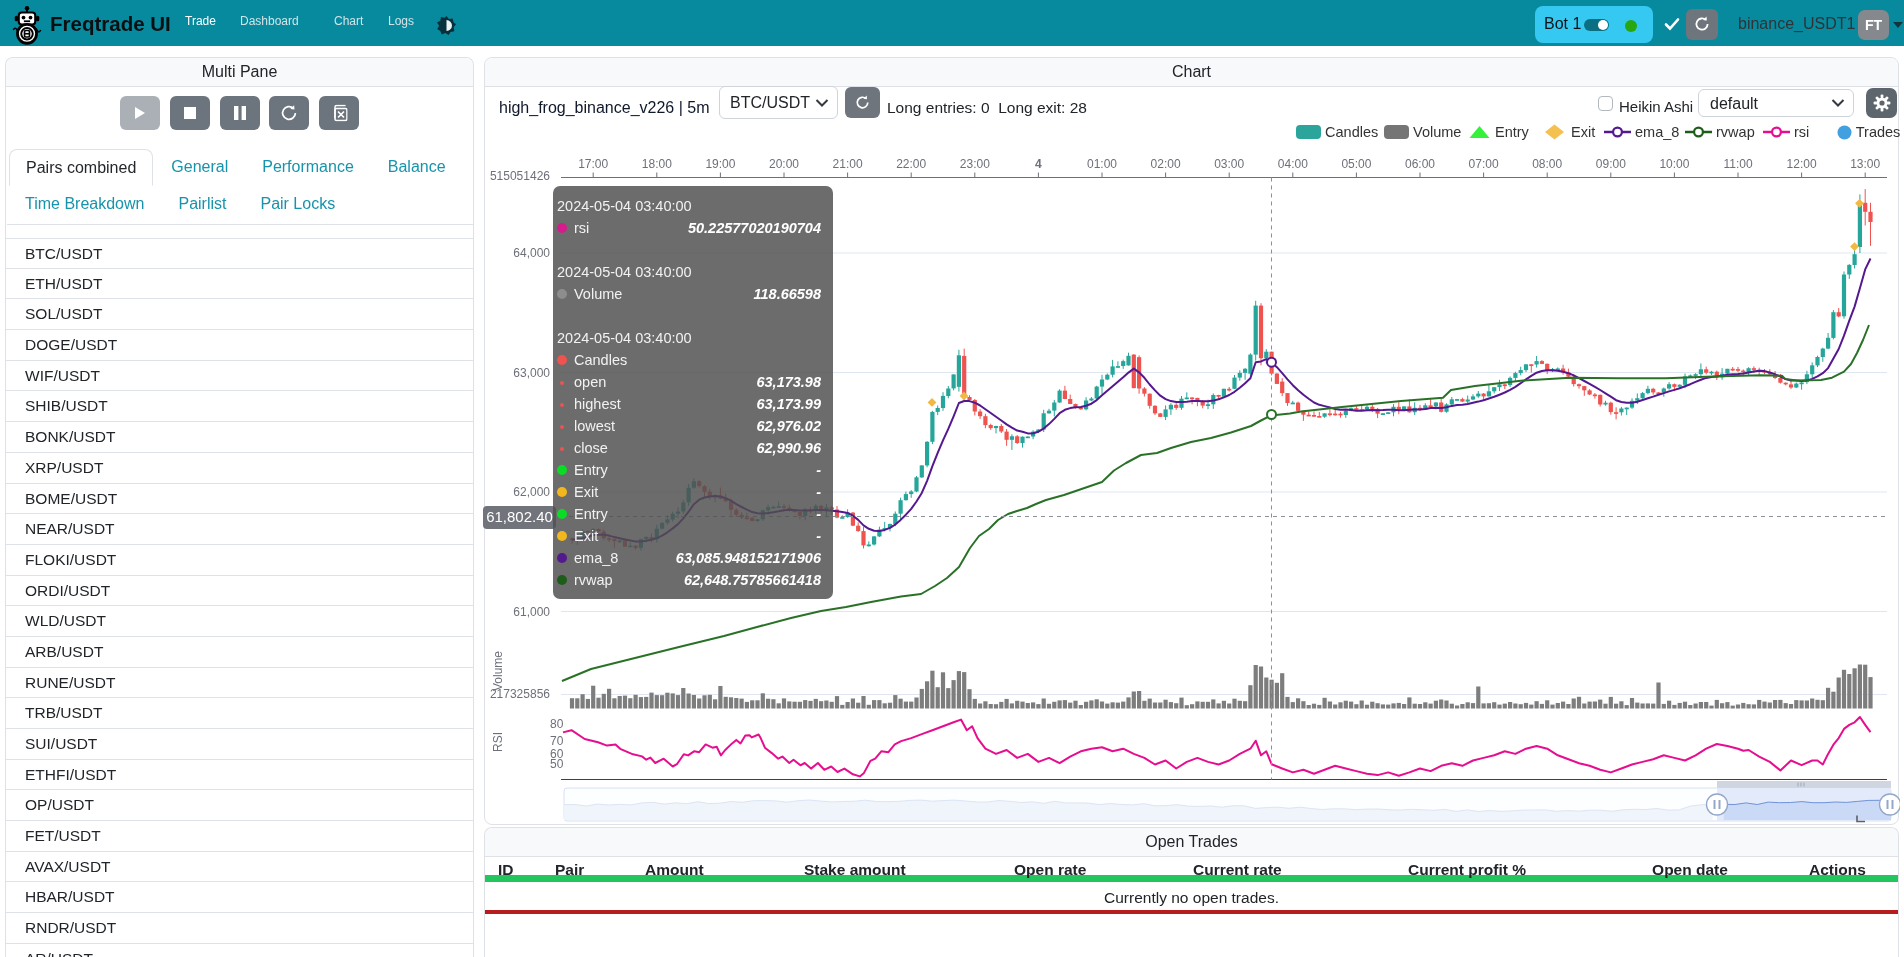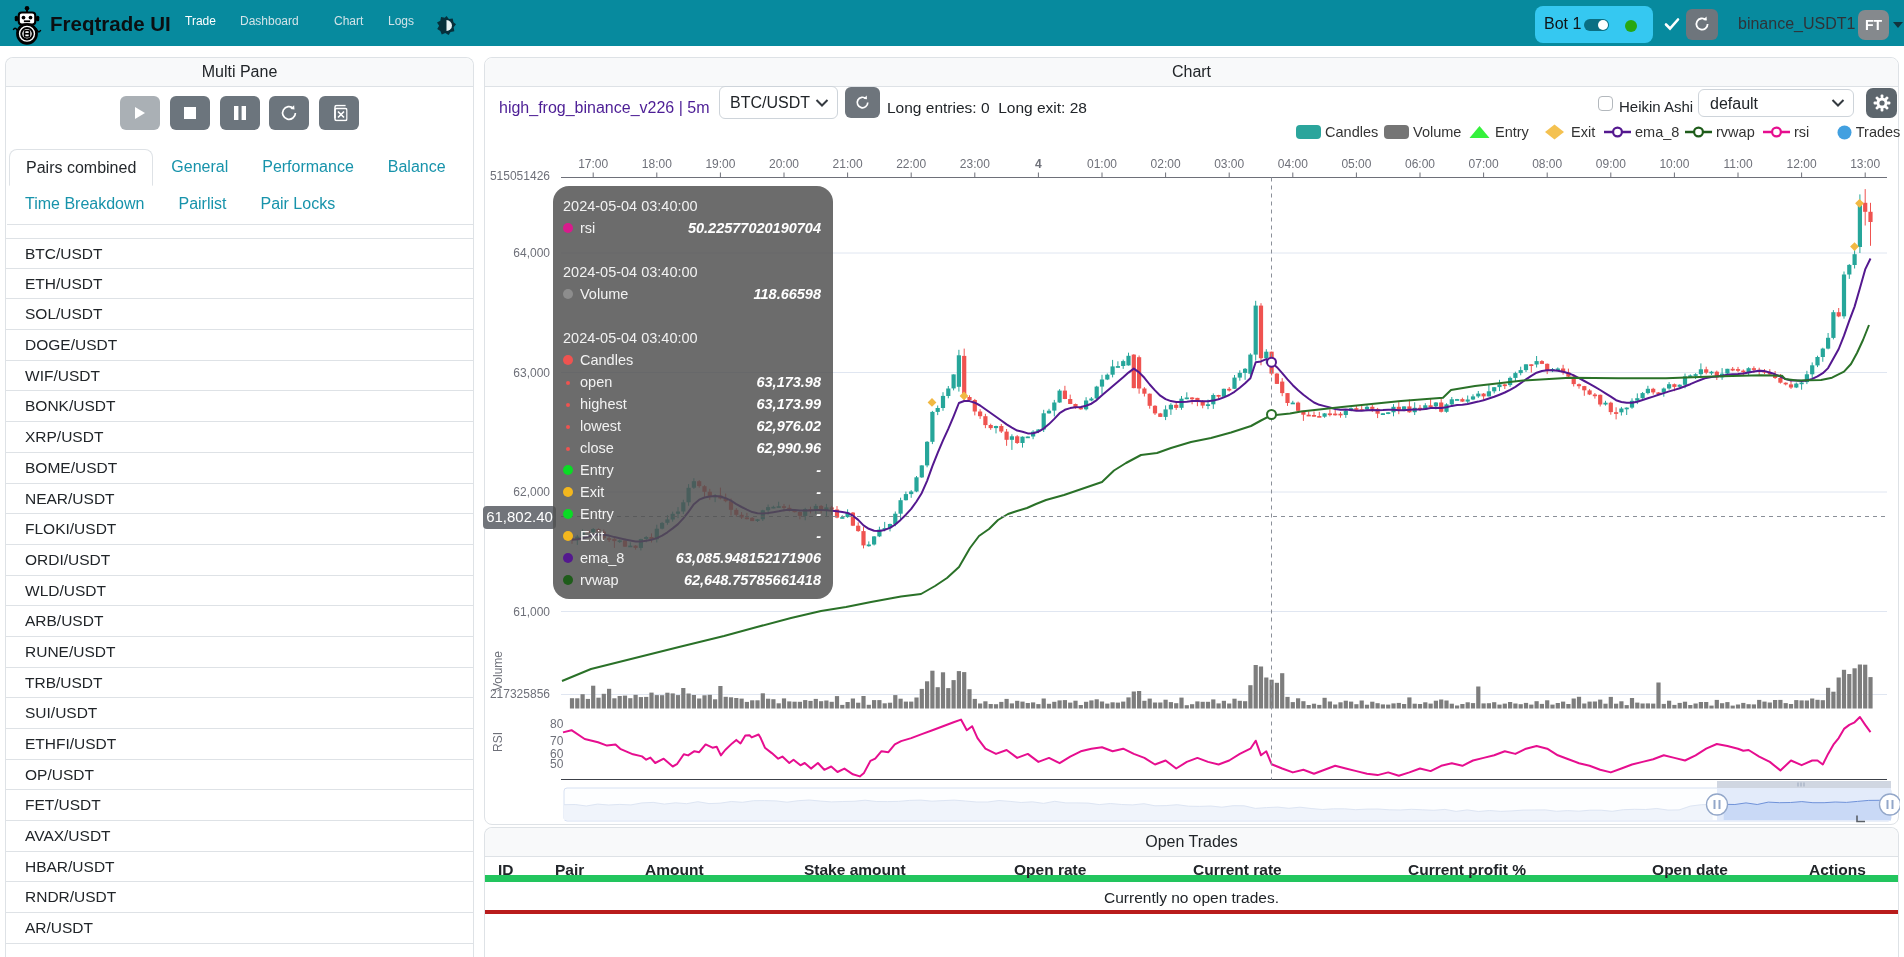--- a/index.html
+++ b/index.html
@@ -37,35 +37,35 @@
 .cbtn svg { position:absolute; left:50%; top:50%; transform:translate(-50%,-50%); }
 .tabs { position:absolute; left:3px; top:91px; width:463px; }
 .tab { display:inline-block; font-size:16px; color:#1793ab; height:37px; line-height:36px; padding:0 16px; margin-right:2px; vertical-align:top; }
 .tab.active { color:#24282c; background:#fff; border:1px solid #dee2e6; border-bottom:1px solid #fff; border-radius:8px 8px 0 0; }
 .tabs-line { position:absolute; left:1px; top:166px; width:467px; border-bottom:1px solid #dee2e6; }
 .plist { position:absolute; left:0; top:180px; width:467px; }
 .prow { height:30.7px; line-height:30px; padding-left:19px; border-bottom:1px solid #dee2e6; font-size:15.5px; color:#212529; }
 .prow:first-child { border-top:1px solid #dee2e6; }
 
 .ctb { position:absolute; left:0; top:30px; width:100%; height:38px; }
-.strat { position:absolute; left:14px; top:11px; font-size:16px; color:#4c1d95; }
+.strat { position:absolute; left:14px; top:11px; font-size:16px; color:#0f172a; }
 .sel { position:absolute; background:#fff; border:1px solid #ced4da; border-radius:6px; font-size:16px; color:#212529; }
 .sel .chev { position:absolute; right:8px; top:50%; transform:translateY(-50%); }
 #pair-sel { left:234px; top:-2px; width:119px; height:33px; line-height:31px; padding-left:10px; }
 #reload-btn { position:absolute; left:360px; top:-1px; width:35px; height:31px; background:#6e757c; border-radius:6px; }
 .entries { position:absolute; left:402px; top:11px; font-size:15.5px; color:#212529; }
 .hk { position:absolute; left:1113px; top:8px; width:15px; height:15px; border:1px solid #b3b8bd; border-radius:4px; background:#fff; }
 .hklbl { position:absolute; left:1134px; top:10px; font-size:15px; color:#212529; }
 #plot-sel { left:1213px; top:1px; width:156px; height:28px; line-height:28px; padding-left:11px; }
 #gear-btn { position:absolute; left:1381px; top:0px; width:31px; height:30px; background:#5d666d; border-radius:7px; }
 .legend { position:absolute; left:0px; top:63px; width:100%; height:24px; font-size:14.5px; color:#333; }
 .litem { position:absolute; top:0; height:24px; line-height:22px; white-space:nowrap; }
 
 .tooltip { position:absolute; left:68px; top:128px; width:280px; background:rgba(80,80,80,0.84);
-  border-radius:16px; padding:9px 11px 8px 10px; color:#f2f2f2; font-size:14.5px; z-index:5; }
+  border-radius:7px; padding:9px 11px 8px 4px; color:#f2f2f2; font-size:14.5px; z-index:5; }
 .tts { height:22px; line-height:22px; }
 .tgap { height:22px; }
 .trow { height:22px; line-height:22px; position:relative; }
 .dot { display:inline-block; width:10px; height:10px; border-radius:50%; margin-right:7px; }
 .dot-sm { display:inline-block; width:4px; height:4px; border-radius:50%; margin-right:10px; margin-left:3px; vertical-align:2px; }
 .tname { }
 .tval { position:absolute; right:1px; font-weight:bold; color:#fff;font-style:italic; }
 
 .axlbl { position:absolute; left:-2px; top:448px; width:73px; height:23px; background:#71747a;
   border-radius:4px; color:#fff; font-size:15px; text-align:center; line-height:22px; z-index:4; }
@@ -150,20 +150,21 @@
     <span class="tab active">Pairs combined</span><span class="tab">General</span><span class="tab">Performance</span><span class="tab">Balance</span><br>
     <span class="tab">Time Breakdown</span><span class="tab">Pairlist</span><span class="tab">Pair Locks</span>
   </div>
   <div class="tabs-line"></div>
   <div class="plist">
       <div class="prow">BTC/USDT</div>
       <div class="prow">ETH/USDT</div>
       <div class="prow">SOL/USDT</div>
       <div class="prow">DOGE/USDT</div>
       <div class="prow">WIF/USDT</div>
+      <div class="prow">SHIB/USDT</div>
       <div class="prow">BONK/USDT</div>
       <div class="prow">XRP/USDT</div>
       <div class="prow">BOME/USDT</div>
       <div class="prow">NEAR/USDT</div>
       <div class="prow">FLOKI/USDT</div>
       <div class="prow">ORDI/USDT</div>
       <div class="prow">WLD/USDT</div>
       <div class="prow">ARB/USDT</div>
       <div class="prow">RUNE/USDT</div>
       <div class="prow">TRB/USDT</div>

